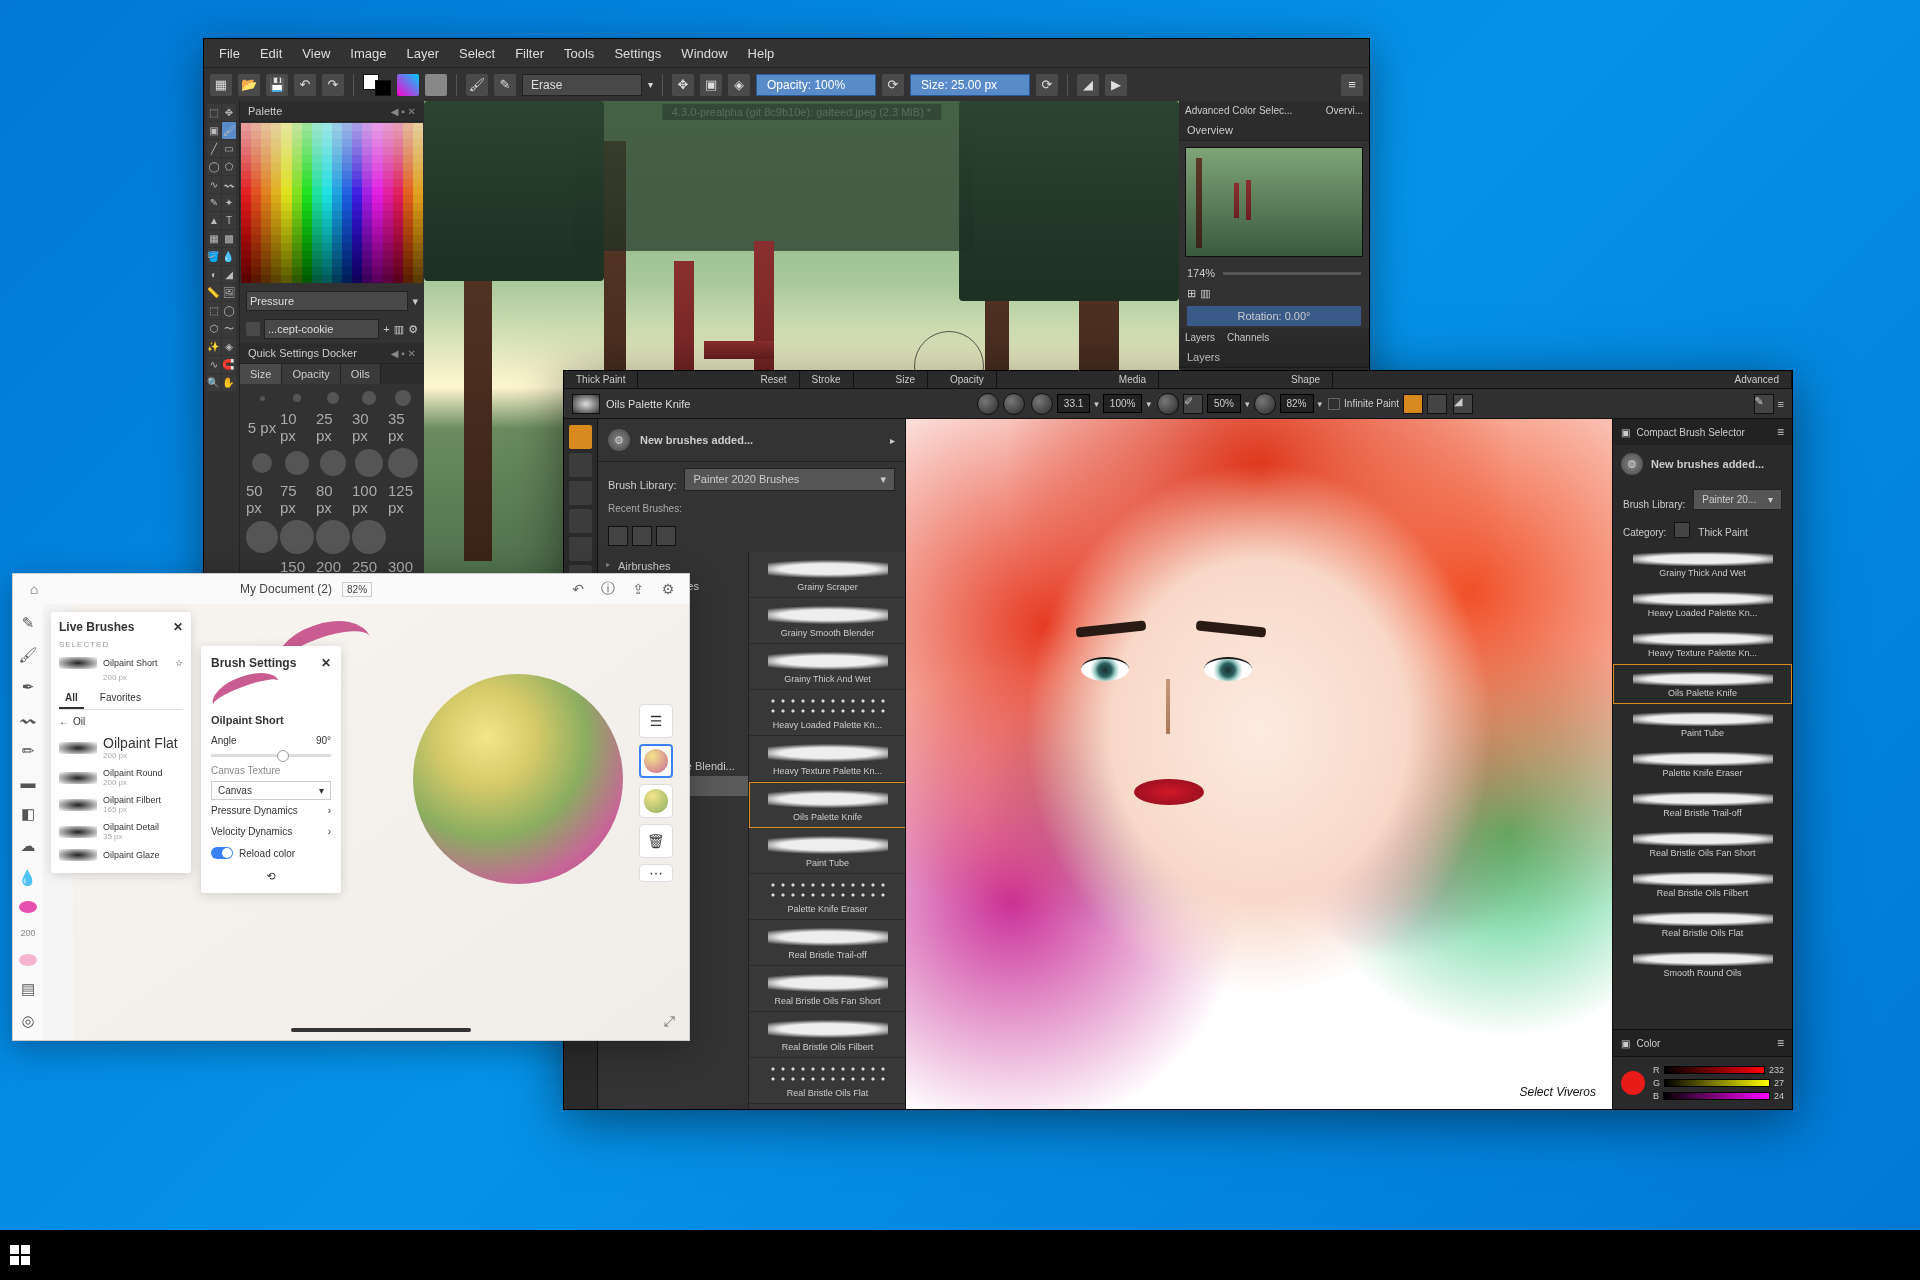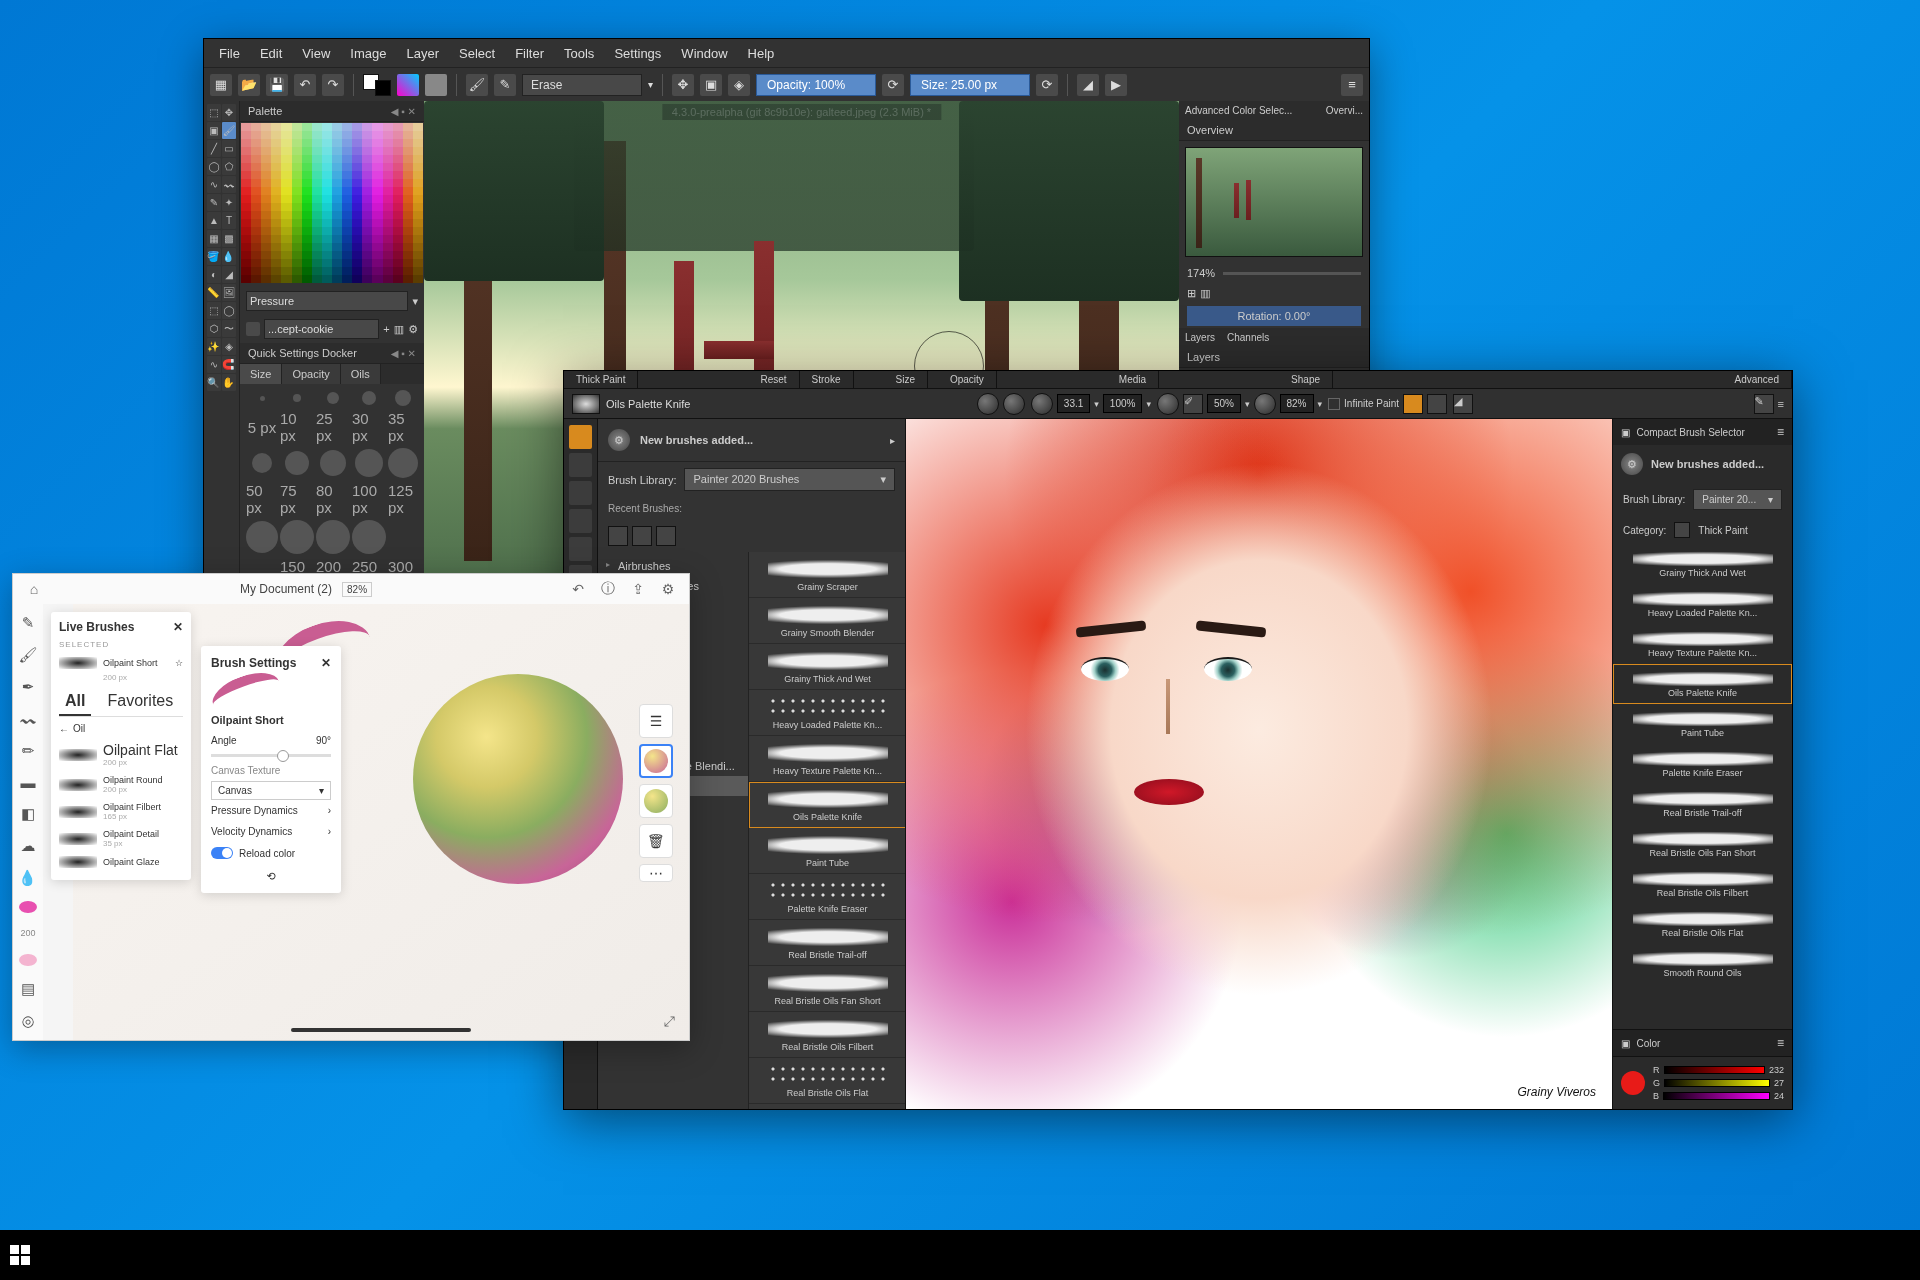--- a/index.html
+++ b/index.html
@@ -67,21 +67,21 @@
 .painter .sq{width:20px;height:20px;background:#444;border:1px solid #111}
 
 .painter .body{flex:1;display:flex;min-height:0}
 .painter .ltray{width:34px;background:#2a2a2a;display:flex;flex-direction:column;gap:4px;padding:6px 5px;border-right:1px solid #111}
 .painter .ltray div{height:24px;background:#3c3c3c;border-radius:2px}
 .painter .ltray div.sel{background:#d88a1e}
 
 .painter .brushlib{width:308px;background:#333;display:flex;flex-direction:column;border-right:1px solid #111}
 .painter .bl-head{padding:10px;display:flex;align-items:center;gap:10px;border-bottom:1px solid #222}
 .painter .bl-gear{width:22px;height:22px;border-radius:50%;background:radial-gradient(#888,#444);display:flex;align-items:center;justify-content:center}
-.painter .bl-row{display:flex;align-items:center;padding:6px 10px;gap:8px;font-size:11px}
+.painter .bl-row{display:flex;align-items:flex-end;padding:6px 10px;gap:8px;font-size:11px}
 .painter .bl-sel{flex:1;background:#555;border:1px solid #222;padding:4px 8px;display:flex;justify-content:space-between}
 .painter .bl-cats{padding:4px 0;font-size:11px}
 .painter .bl-cat{padding:4px 12px 4px 20px;cursor:pointer;position:relative}
 .painter .bl-cat::before{content:"▸";position:absolute;left:8px;font-size:8px;color:#888}
 .painter .bl-cat.sel{background:#5a5a5a}
 .painter .bl-brushes{position:absolute;left:150px;top:0;bottom:0;width:158px;background:#383838;border-left:1px solid #222;overflow:hidden}
 .painter .brush-item{height:46px;padding:4px 8px;border-bottom:1px solid #2a2a2a;display:flex;flex-direction:column;justify-content:center;align-items:center;gap:2px;position:relative}
 .painter .brush-item.sel{border:1px solid #d88a1e}
 .painter .brush-stroke{width:120px;height:22px;background:radial-gradient(ellipse 100% 60% at center,#eee 0%,#eee 40%,transparent 70%)}
 .painter .brush-stroke.dots{background:radial-gradient(circle 3px,#ddd 50%,transparent 55%);background-size:10px 10px}
@@ -112,21 +112,21 @@
 .concepts .body{flex:1;display:flex;min-height:0;position:relative}
 .concepts .ltray{width:30px;background:#fafafa;display:flex;flex-direction:column;align-items:center;gap:14px;padding:10px 0}
 .concepts .ltray div{width:18px;height:18px;color:#555;font-size:15px;display:flex;align-items:center;justify-content:center}
 .concepts .colorsw{width:20px;height:20px;border-radius:50%}
 
 .concepts .livepanel{position:absolute;left:38px;top:8px;width:140px;background:#fff;box-shadow:0 2px 12px rgba(0,0,0,.15);border-radius:3px;padding:8px;z-index:2}
 .concepts .panel-tit{display:flex;justify-content:space-between;font-size:12px;font-weight:600;margin-bottom:6px}
 .concepts .sec-lbl{font-size:8px;color:#999;letter-spacing:1px;margin:4px 0}
 .concepts .br-row{display:flex;align-items:center;gap:6px;padding:4px 0;font-size:9px}
 .concepts .br-thumb{width:38px;height:12px;background:radial-gradient(ellipse 100% 100%,#222 0%,transparent 70%)}
-.concepts .ptabs{display:flex;gap:10px;border-bottom:1px solid #ddd;margin:6px 0;font-size:16px}
+.concepts .ptabs{display:flex;gap:10px;border-bottom:1px solid #ddd;margin:6px 0;font-size:10px}
 .concepts .ptabs span{padding:4px 6px}
 .concepts .ptabs .act{border-bottom:2px solid #333;font-weight:600}
 .concepts .back{display:flex;align-items:center;gap:4px;font-size:10px;margin:4px 0}
 
 .concepts .settingspanel{position:absolute;left:188px;top:42px;width:140px;background:#fff;box-shadow:0 2px 12px rgba(0,0,0,.15);border-radius:3px;padding:10px;z-index:3}
 .concepts .srow2{display:flex;justify-content:space-between;align-items:center;font-size:10px;padding:5px 0}
 .concepts .slider2{width:100%;height:3px;background:#ddd;position:relative;margin:3px 0}
 .concepts .slider2::after{content:"";position:absolute;width:10px;height:10px;background:#fff;border:1px solid #999;border-radius:50%;top:-4px;left:55%}
 .concepts .dd{border:1px solid #ccc;padding:3px 6px;display:flex;justify-content:space-between;font-size:10px}
 .concepts .toggle{width:22px;height:12px;background:#3b82f6;border-radius:6px;position:relative}
@@ -860,21 +860,21 @@
       </div>
     </div>
     <div class="canvas">
       <div class="face-bg"></div>
       <div class="brow" style="top:205px;left:170px;transform:rotate(-6deg)"></div>
       <div class="brow" style="top:205px;left:290px;transform:rotate(6deg)"></div>
       <div class="eye" style="top:238px;left:175px"></div>
       <div class="eye" style="top:238px;left:298px"></div>
       <div class="nose" style="top:260px;left:260px"></div>
       <div class="lips" style="top:360px;left:228px"></div>
-      <div class="sig">Grainy Viveros</div>
+      <div class="sig">Select Viveros</div>
     </div>
     <div class="rdock">
       <div class="rhead">
           <span>▣</span>
           <span>Compact Brush Selector</span>
           <span class="ham">≡</span>
         </div>
       <div class="rbl-head">
           <div class="bl-gear">⚙</div>
           <span style="font-size:11px;font-weight:600">New brushes added...</span>

